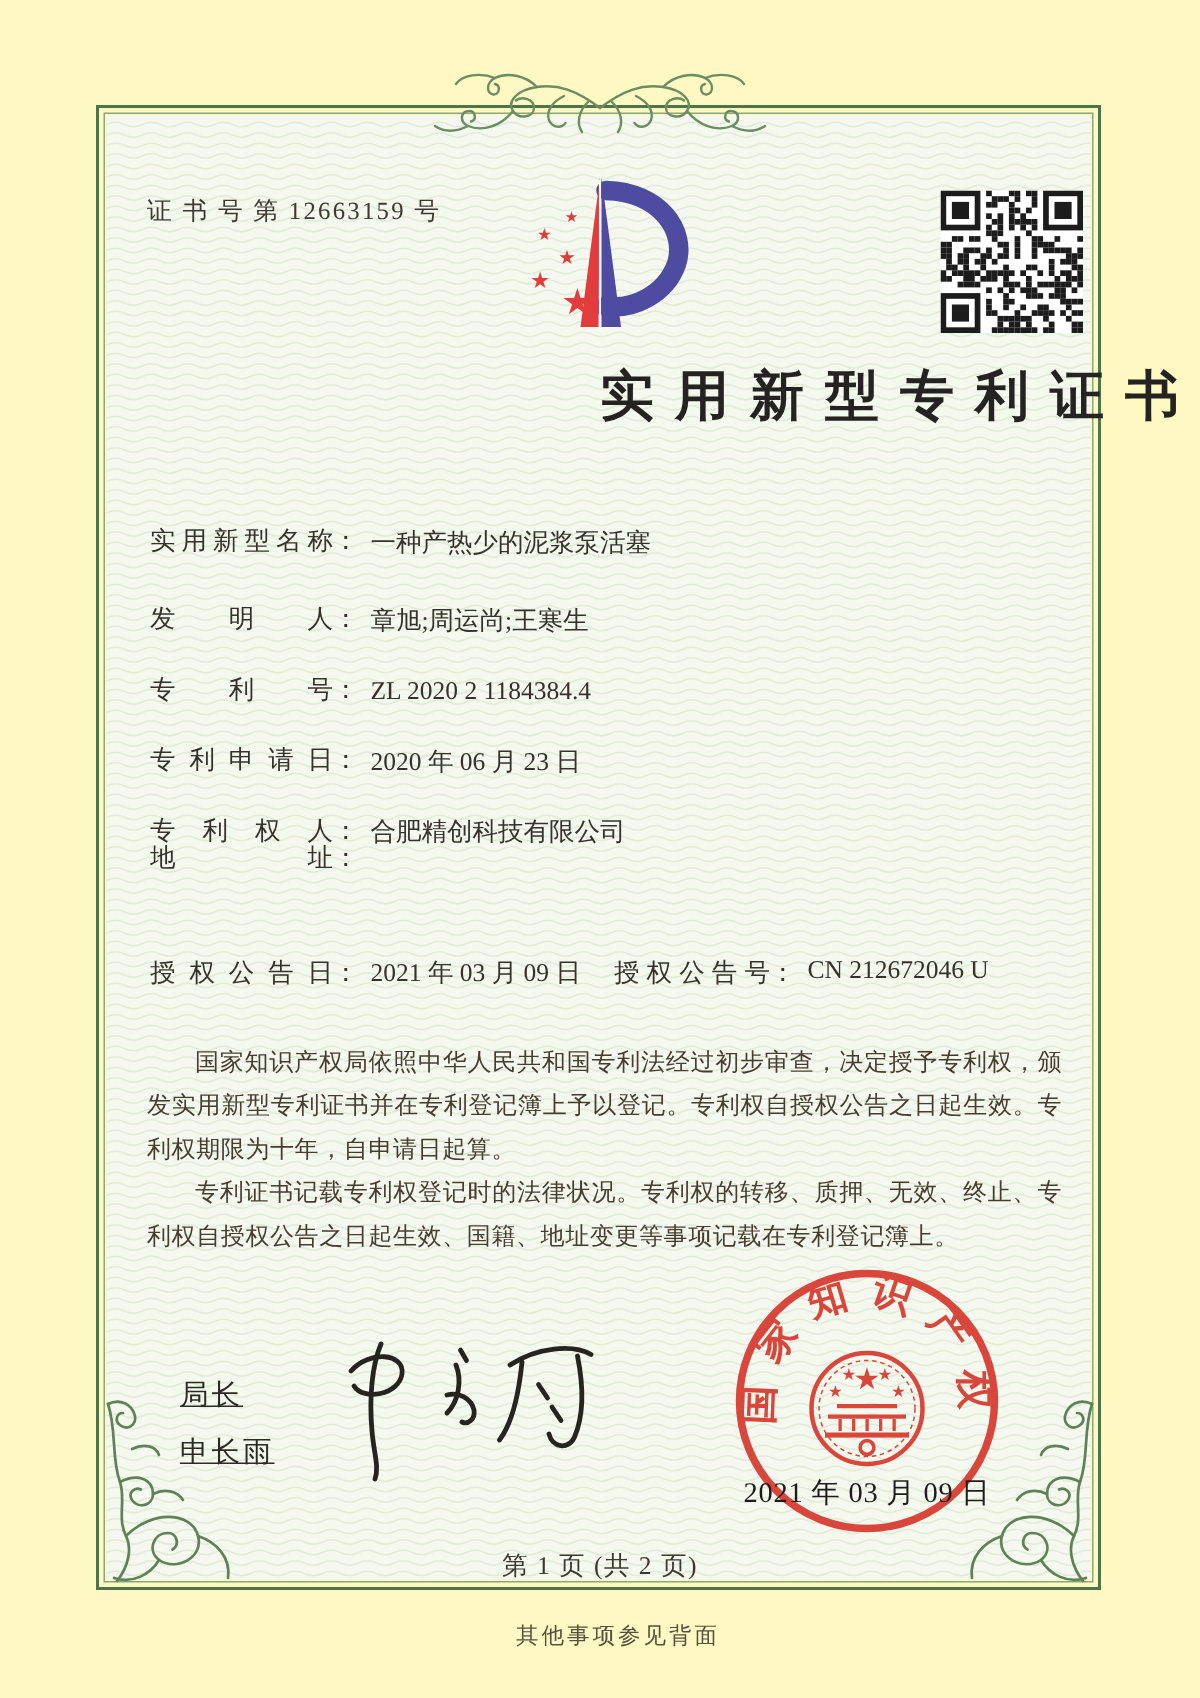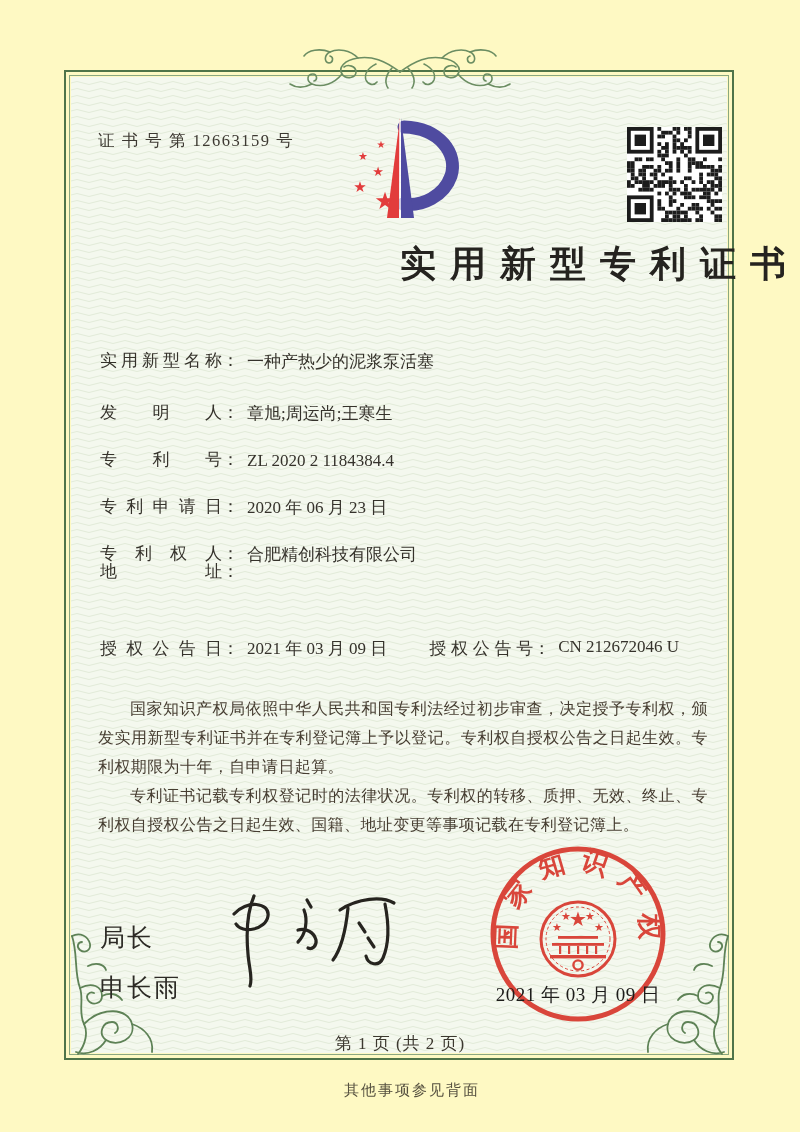--- a/index.html
+++ b/index.html
@@ -29,31 +29,31 @@
   .title { position:absolute; left:0; top:240px; width:100%;
            text-align:right; font-size:36px; font-weight:600;
            letter-spacing:14px; color:#25231f; }
 
   .field-row { position:absolute; left:100px; width:606px; display:flex;
                align-items:flex-start; font-size:17px; color:#35322b; }
   .flabel { display:inline-block; width:122px; flex:0 0 122px;
             text-align:justify; text-align-last:justify; text-justify:inter-character; }
   .fcolon { flex:0 0 auto; margin-right:8px; }
   .fvalue { flex:1 1 auto; line-height:1.55; }
-  .grant2 { margin-left:42px; display:flex; }
+  .grant2 { margin-left:22px; display:flex; }
   .grant2 .flabel { width:104px; flex-basis:104px; }
 
   .paras { position:absolute; left:98px; top:674px; width:610px;
            font-size:16px; line-height:1.82; color:#463d31;
            text-align:justify; letter-spacing:0.4px;margin-top:20px; }
   .paras p { text-indent:2em; }
 
-  .director { position:absolute; left:100px; top:912px; font-size:25px;
+  .director { position:absolute; left:120px; top:912px; font-size:19px;
               color:#2c2a25; line-height:2.0; letter-spacing:2px;
-              font-family:"Liberation Sans","DejaVu Sans",sans-serif; }
+              font-family:"Liberation Sans","DejaVu Sans",sans-serif;text-decoration:underline; }
   .sig { position:absolute; left:212px; top:880px; }
 
   .seal { position:absolute; left:488px; top:838px; opacity:0.93; }
   .seal-date { position:absolute; left:478px; top:982px; width:200px;
                text-align:center; font-size:19px; color:#1d1c1a; letter-spacing:0.5px; }
 
   .page-ind { position:absolute; left:0; top:1032px; width:100%;
               text-align:center; font-size:17px; color:#3c382f; letter-spacing:1px; }
   .back-note { position:absolute; left:0; top:1081px; width:100%;
                text-align:center; font-size:15px; color:#55503f; letter-spacing:2px;padding-left:24px; }

